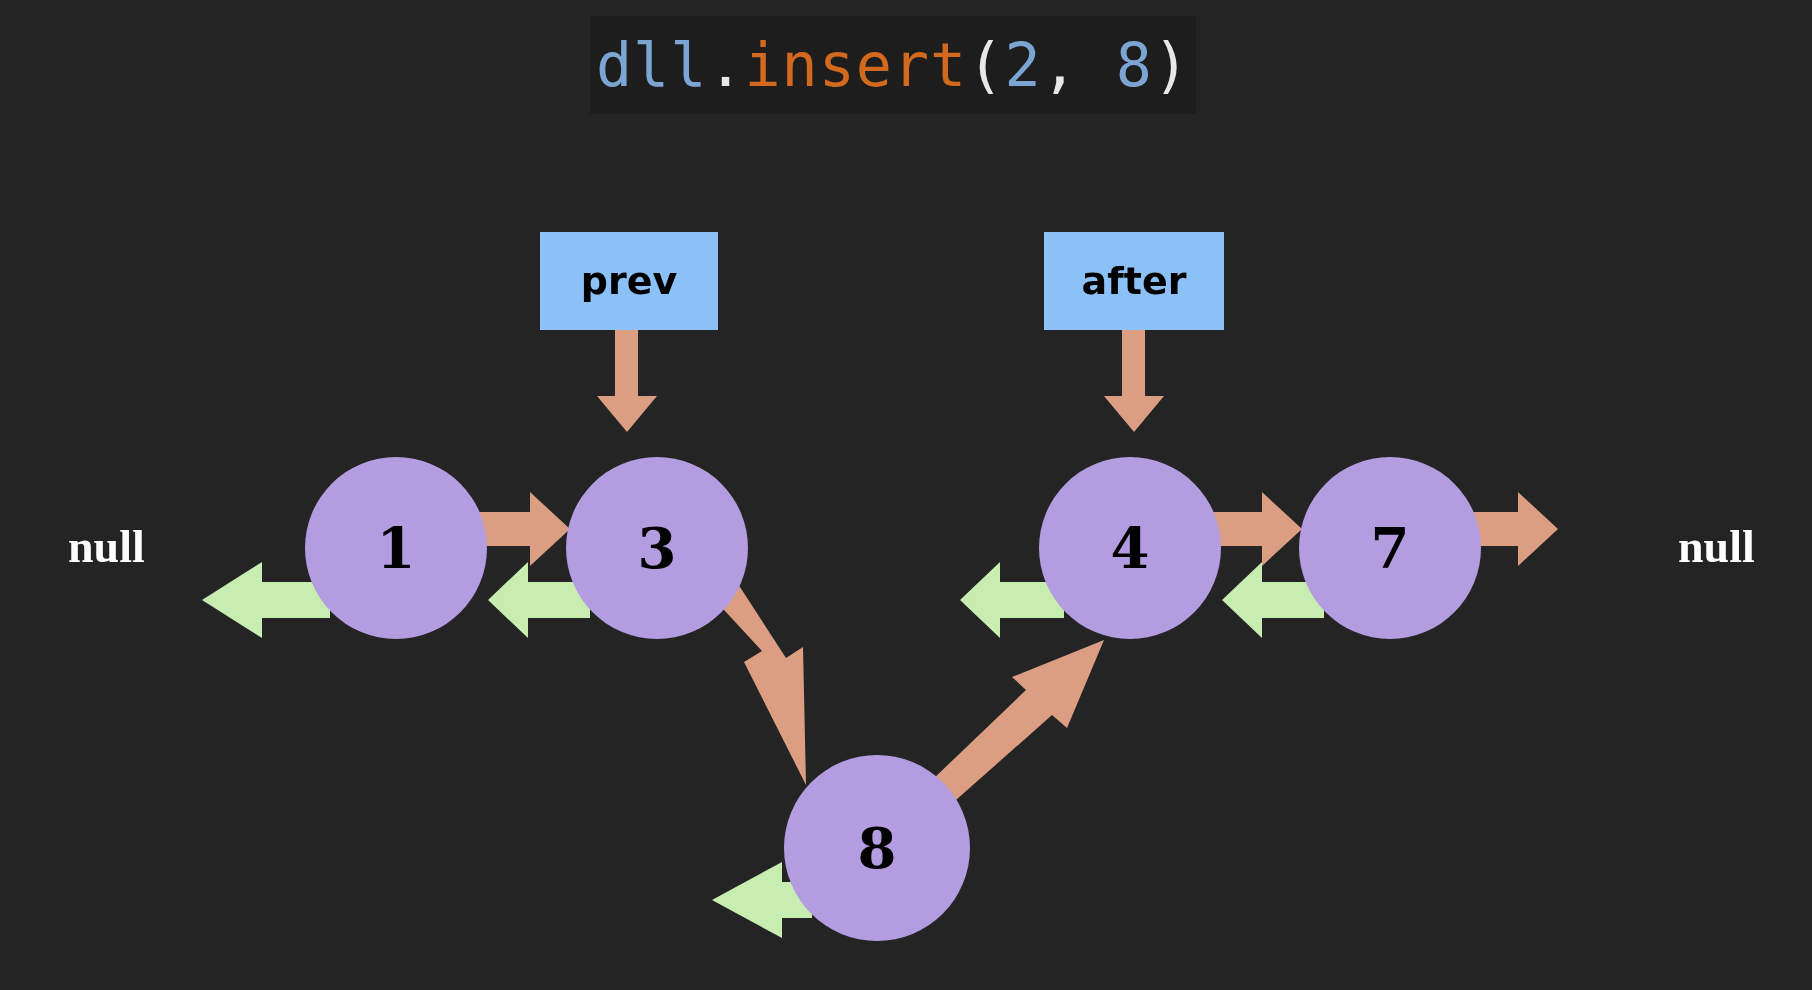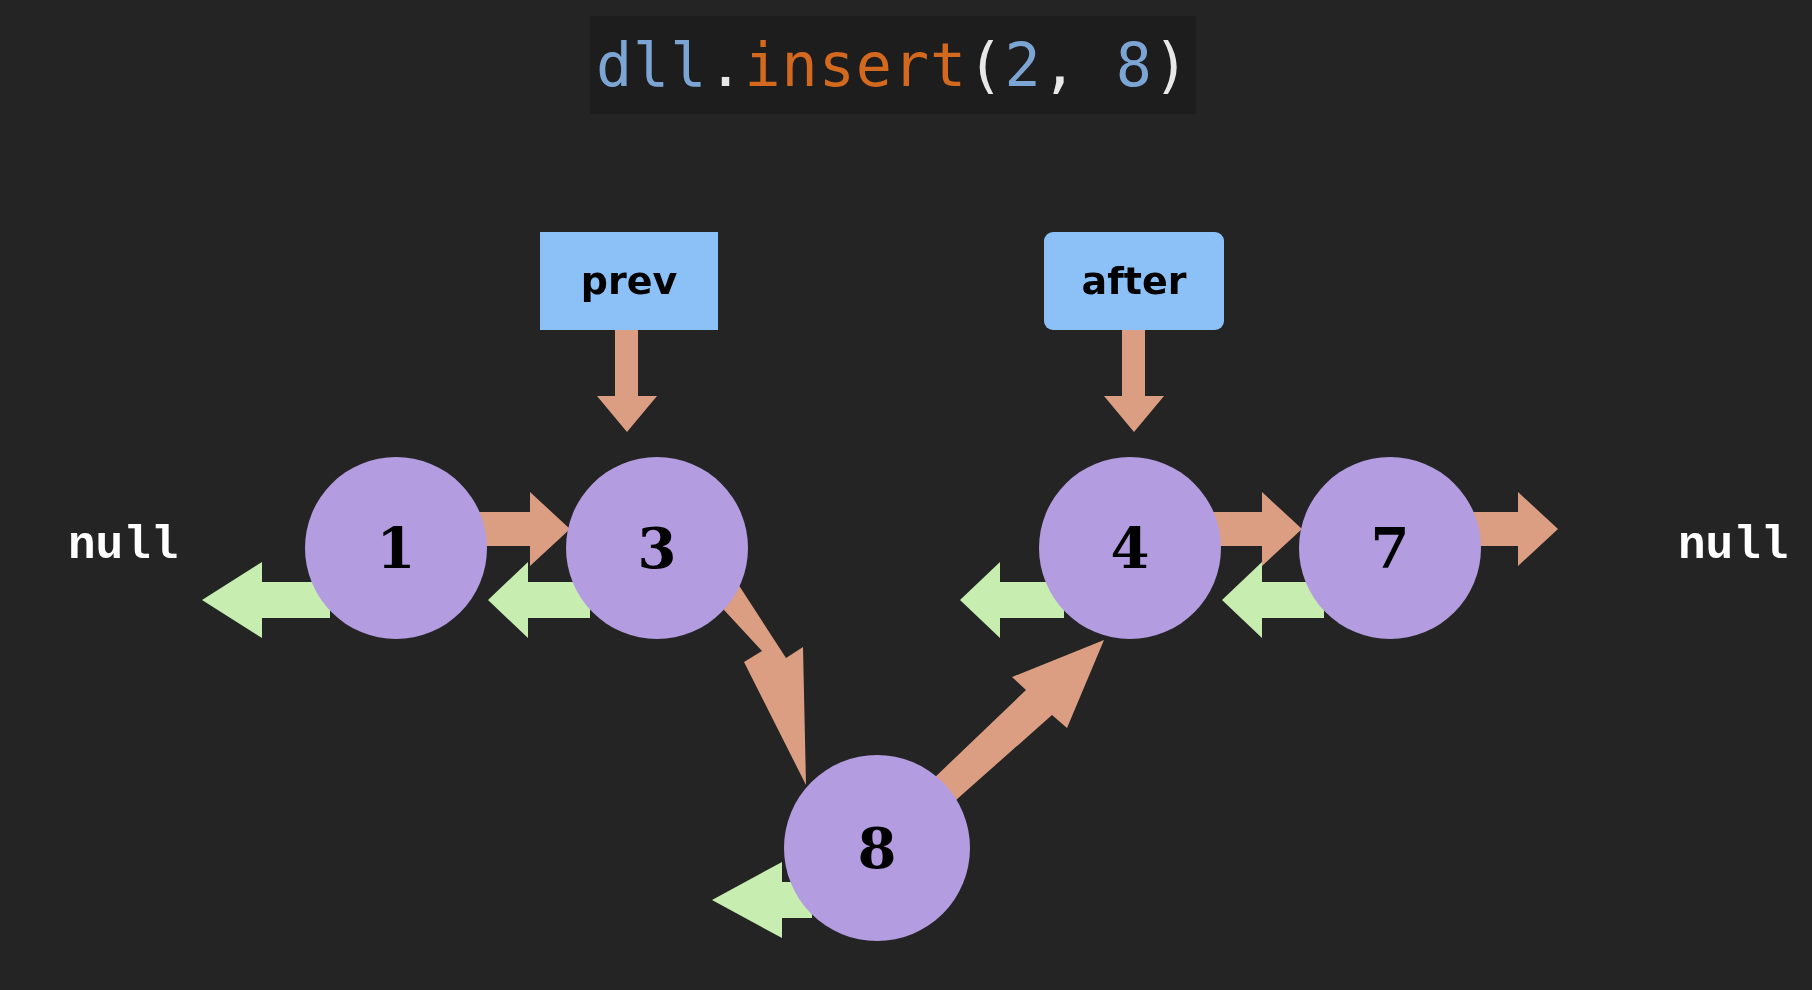--- a/index.html
+++ b/index.html
@@ -36,38 +36,38 @@
   .ptr-box{
     position:absolute;
     background:#8CC1F7;
     color:#000000;
     font-weight:bold;
     font-size:38px;
     display:flex;align-items:center;justify-content:center;
     font-family:"DejaVu Sans", sans-serif;
   }
   #ptr-prev{left:540px;top:232px;width:178px;height:98px;text-align:center;}
-  #ptr-after{left:1044px;top:232px;width:180px;height:98px;border-radius:9px;}
+  #ptr-after{left:1044px;top:232px;width:180px;height:98px;}
 
   .node{
     position:absolute;
     border-radius:50%;
     background:#B49CE0;
     color:#000000;
     display:flex;align-items:center;justify-content:center;
     font-family:"DejaVu Serif","Liberation Serif",serif;
     font-weight:bold;
     font-size:56px;
   }
   .null-label{
     position:absolute;
     color:#FFFFFF;
     font-weight:bold;
     font-size:46px;
-    font-family:Liberation Mono, monospace;
+    font-family:Liberation Serif, serif;
     white-space:nowrap;
   }
   #null-left{left:68px;top:520px;}
   #null-right{left:1678px;top:520px;}
 </style>
 </head>
 <body>
 
 <div id="stage">
 

